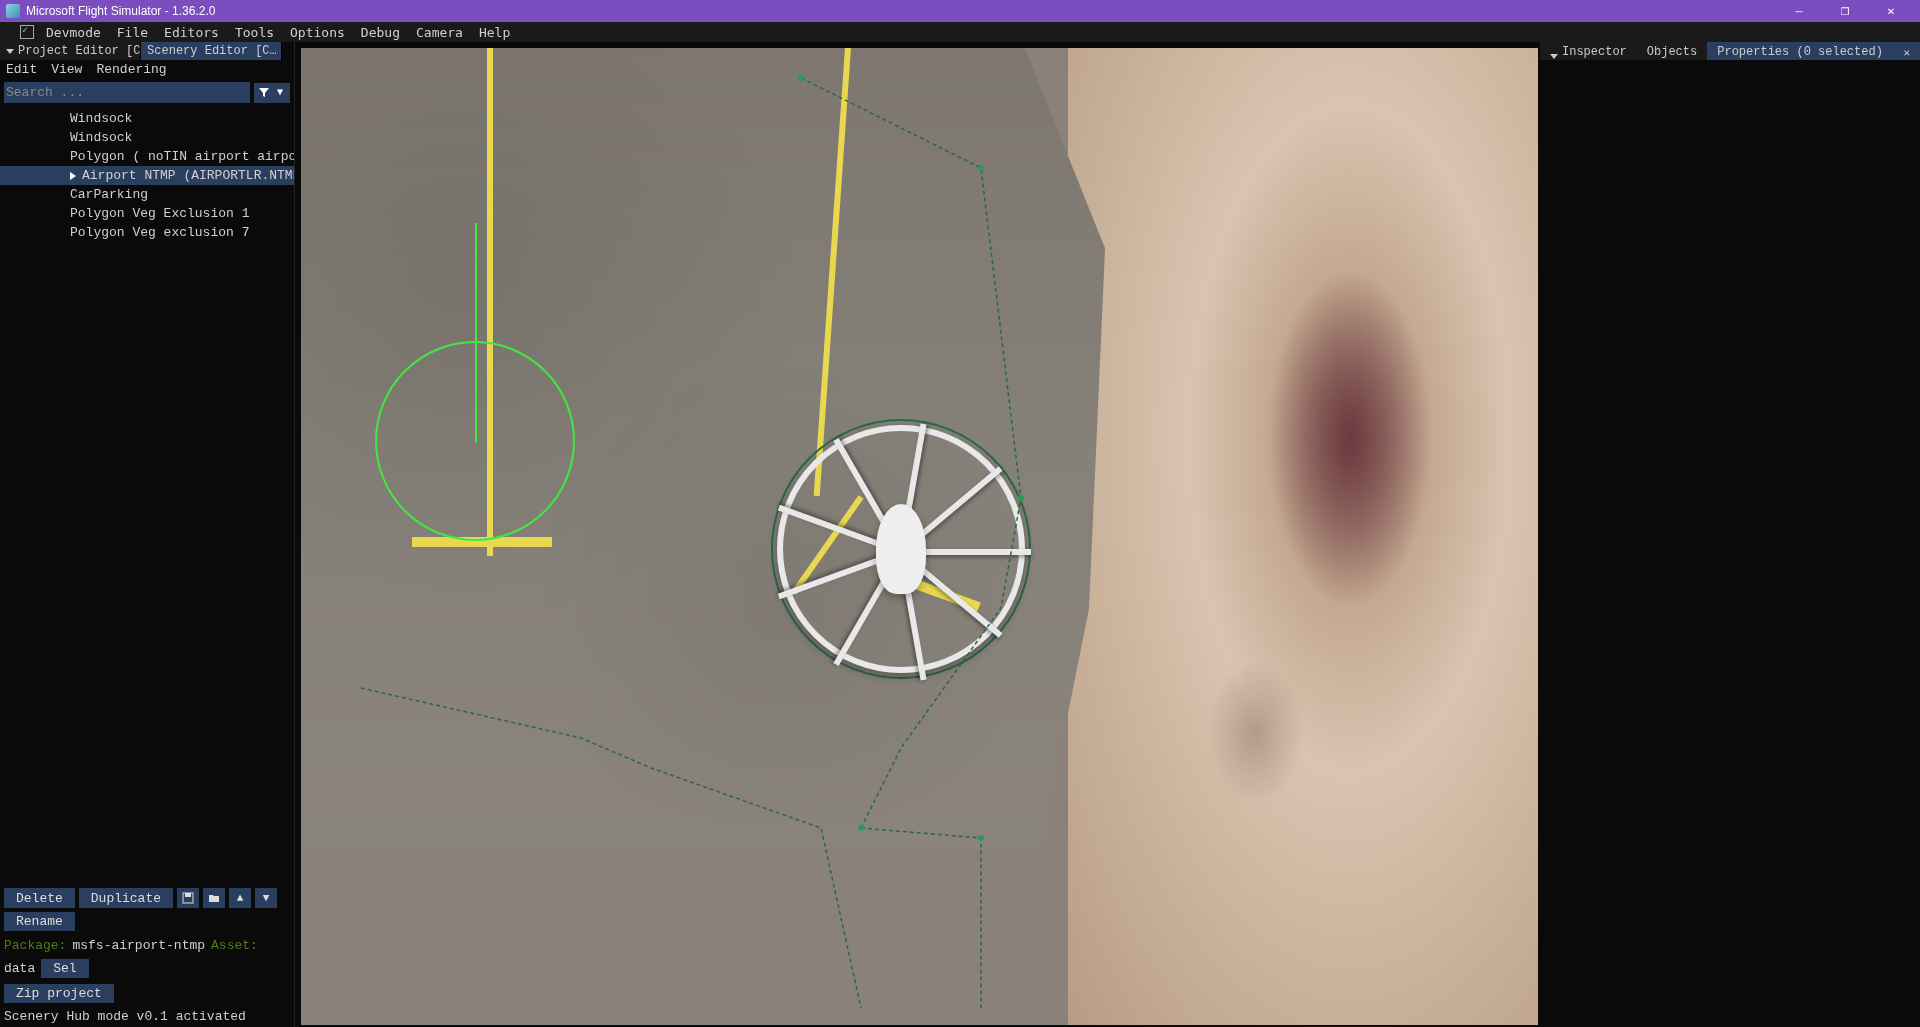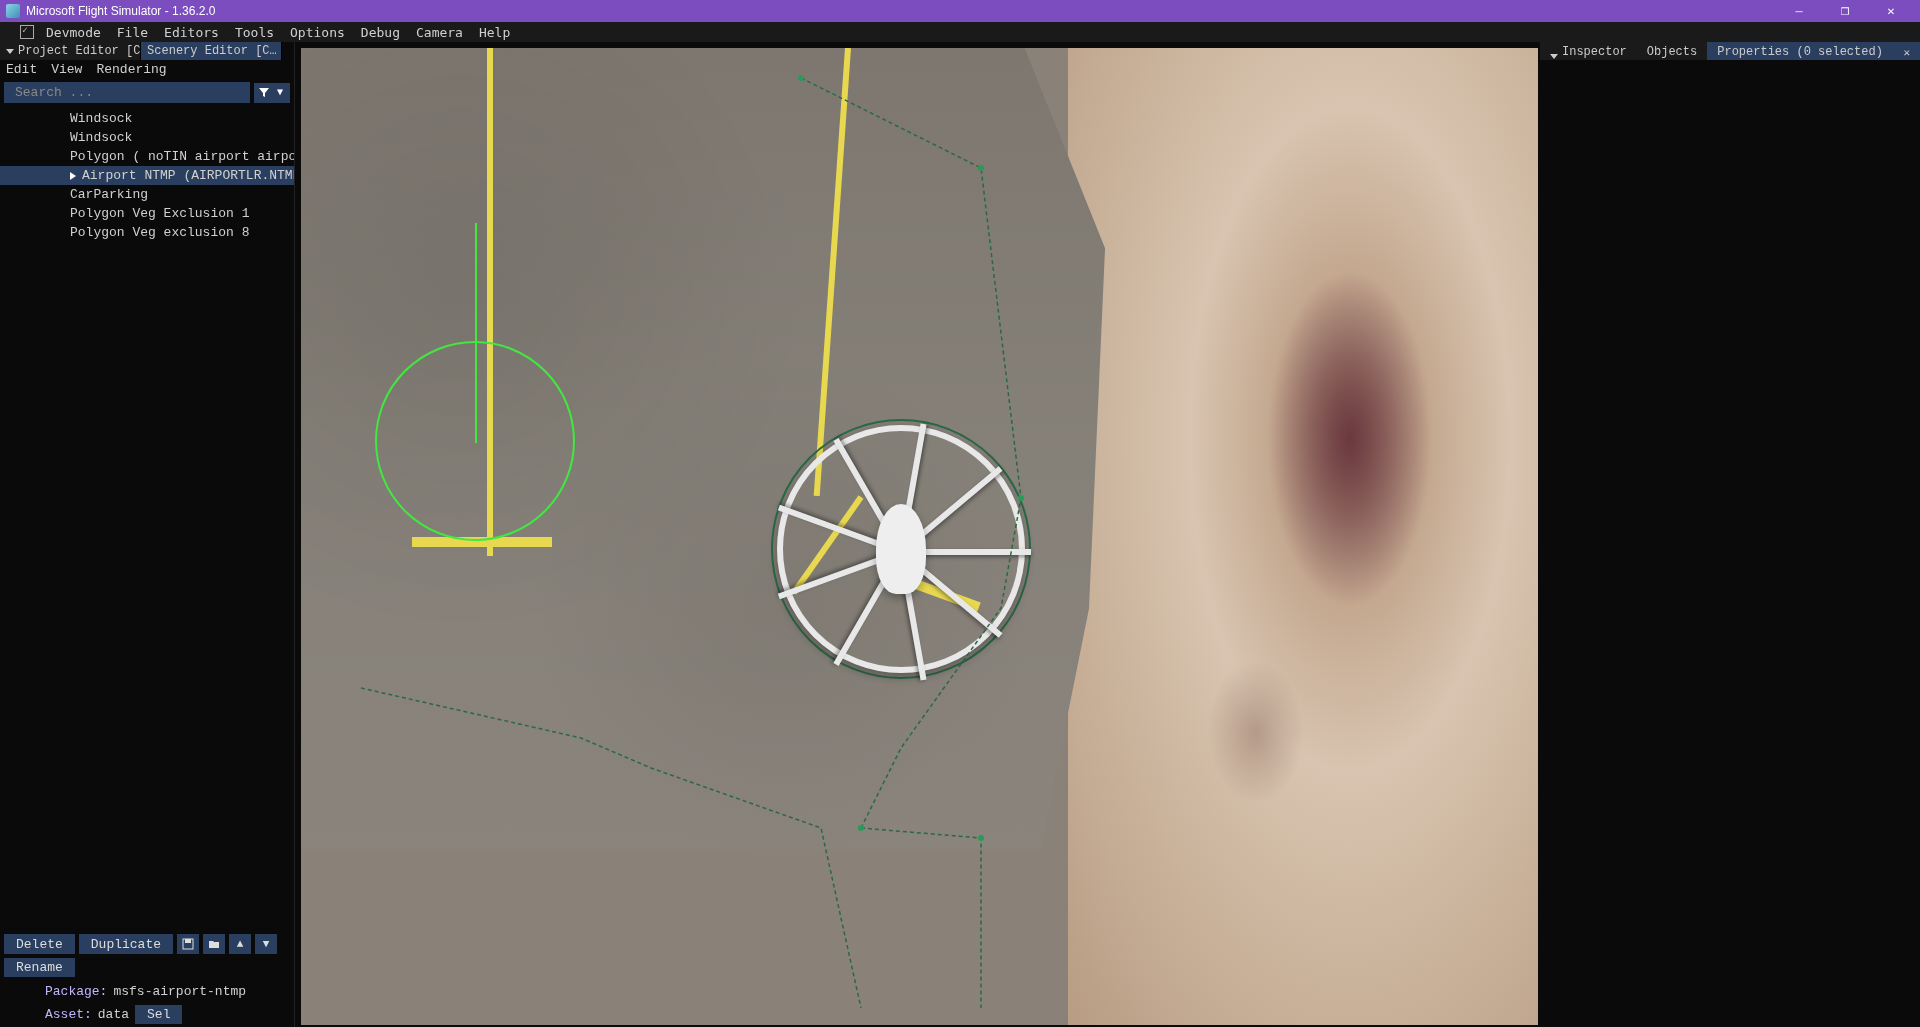--- a/index.html
+++ b/index.html
@@ -113,21 +113,21 @@
   display: flex;
   align-items: center;
   padding: 4px;
   gap: 4px;
 }
 .search-input {
   flex: 1;
   background: #2a3f5f;
   border: none;
   color: #bbb;
-  padding: 3px 11px;
+  padding: 3px 2px;
   font-family: inherit;
   font-size: 13px;
 }
 .search-input::placeholder { color: #888; }
 .search-btns {
   display: flex;
   background: #2a3f5f;
   padding: 2px;
 }
 .search-btn {
@@ -190,21 +190,21 @@
 }
 
 .info-line {
   padding: 3px 4px;
   font-size: 13px;
   display: flex;
   align-items: center;
   gap: 6px;
   flex-wrap: wrap;
 }
-.info-line .lbl { color: #c4b5fd; margin-left: 41px; }
+.info-line .lbl { color: #4d7c0f; }
 .info-line .val { color: #d0d0d0; }
 
 
 .viewport {
   flex: 1;
   position: relative;
   background: #0a0a0a;
   padding: 6px 2px 2px 6px;
 }
 .viewport-inner {
@@ -404,21 +404,21 @@
     <div class="tree">
       <div class="tree-item">Windsock</div>
       <div class="tree-item">Windsock</div>
       <div class="tree-item">Polygon  ( noTIN airport airportS</div>
       <div class="tree-item selected">
         <span class="play-tri"></span>
         <span>Airport NTMP (AIRPORTLR.NTMP.r</span>
       </div>
       <div class="tree-item">CarParking</div>
       <div class="tree-item">Polygon Veg Exclusion 1</div>
-      <div class="tree-item">Polygon Veg exclusion 8</div>
+      <div class="tree-item">Polygon Veg exclusion 7</div>
     </div>
 
     <div class="bottom-toolbar">
       <button class="btn">Delete</button>
       <button class="btn">Duplicate</button>
       <span class="btn-icon">
         <svg width="12" height="12" viewBox="0 0 12 12">
             <rect x="1" y="1" width="10" height="10" fill="none" stroke="#ddd"></rect>
             <rect x="3" y="1" width="6" height="4" fill="#ddd"></rect>
           </svg>
@@ -435,20 +435,24 @@
 
     <div class="info-line">
       <span class="lbl">Package:</span>
       <span class="val">msfs-airport-ntmp</span>
       <span class="lbl">Asset:</span>
       <span class="val">data</span>
       <button class="btn">Sel</button>
     </div>
 
 
+    <div class="info-line">
+      <button class="btn">Zip project</button>
+      <span class="val">Scenery Hub mode v0.1 activated</span>
+    </div>
   </div>
 
   <div class="viewport">
     <div class="viewport-inner">
       <div class="terrain-right"></div>
       <div class="apron"></div>
       <div class="taxi-line tl1"></div>
       <div class="taxi-line tl2"></div>
       <div class="taxi-line tl3"></div>
       <div class="taxi-line tl4"></div>

